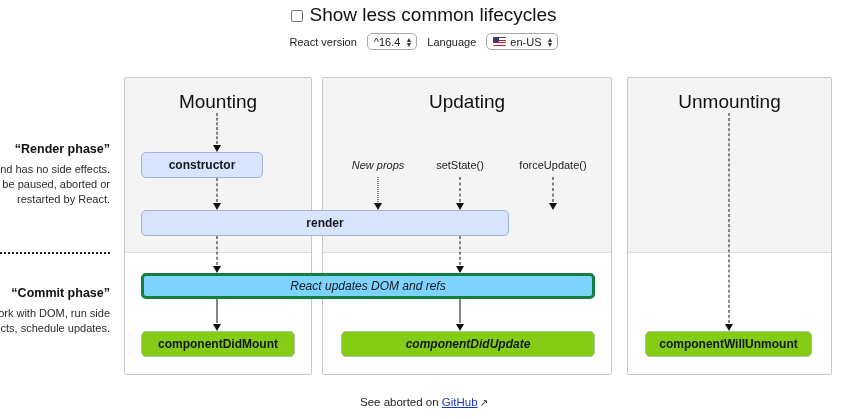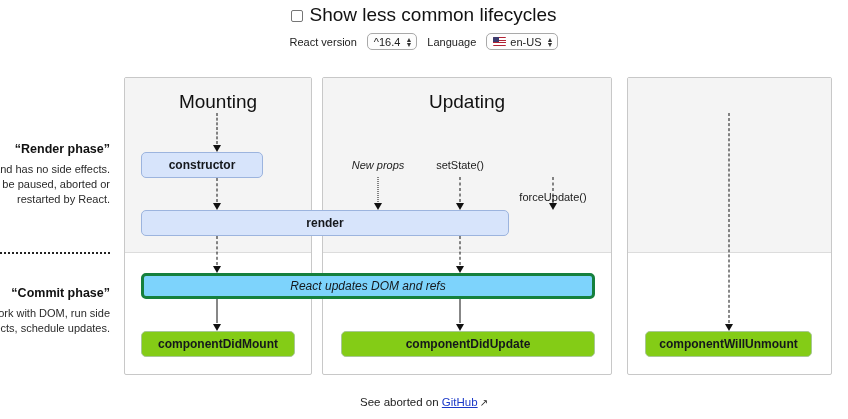--- a/index.html
+++ b/index.html
@@ -106,33 +106,33 @@
   }
   .lbox.blue  { background: #d7e4fb; border: 1px solid #9cb4de; color: #15181c; }
   .lbox.green { background: #84cc16; border: 1px solid #a8c795; color: #15181c; }
   .lbox.yellow{ background: #7dd3fc; border: 3px solid #15803d; color: #15181c;
                 font-weight: 400; font-style: italic; font-size: 12px; }
 
   #box-constructor     { left: 141px; top: 152px; width: 122px; }
   #box-render          { left: 141px; top: 210px; width: 368px; }
   #box-react-updates   { left: 141px; top: 273px; width: 454px; }
   #box-cdm             { left: 141px; top: 331px; width: 154px; }
-  #box-cdu             { left: 341px; top: 331px; width: 254px; }
+  #box-cdu             { left: 341px; top: 331px; width: 254px; font-style: italic; }
   #box-cwu             { left: 645px; top: 331px; width: 167px; }
 
   
   .trigger {
     position: absolute; top: 159px;
     font-size: 11px; color: #1b1b1b; text-align: center;
     white-space: nowrap;
   }
   .trigger.italic { font-style: italic; }
   #trig-newprops    { left: 334px; width: 88px; }
   #trig-setstate    { left: 416px; width: 88px; }
-  #trig-forceupdate { left: 509px; width: 88px; margin-top: 32px; }
+  #trig-forceupdate { left: 509px; width: 88px; }
 
   
   .arrow { position: absolute; }
   .arrow .stem {
     position: absolute; left: 50%; top: 0; transform: translateX(-50%);
     width: 0; border-left-width: 1.6px; border-left-style: dashed;
     border-left-color: #111;
   }
   .arrow.solid .stem { border-left-style: solid; }
   .arrow.dotted .stem { border-left-style: dotted; }
@@ -203,20 +203,21 @@
       <div class="panel-title">Mounting</div>
     </div>
 
     <div class="panel" id="panel-updating">
       <div class="render-zone"></div>
       <div class="panel-title">Updating</div>
     </div>
 
     <div class="panel" id="panel-unmounting">
       <div class="render-zone"></div>
+      <div class="panel-title">Unmounting</div>
     </div>
   </div>
 
   <div class="trigger italic" id="trig-newprops">New props</div>
   <div class="trigger" id="trig-setstate">setState()</div>
   <div class="trigger" id="trig-forceupdate">forceUpdate()</div>
 
   <div class="arrow" style="left:212px; top:113px; width:10px; height:38px;">
     <div class="stem" style="height:31px;"></div>
       <div class="head"></div>

